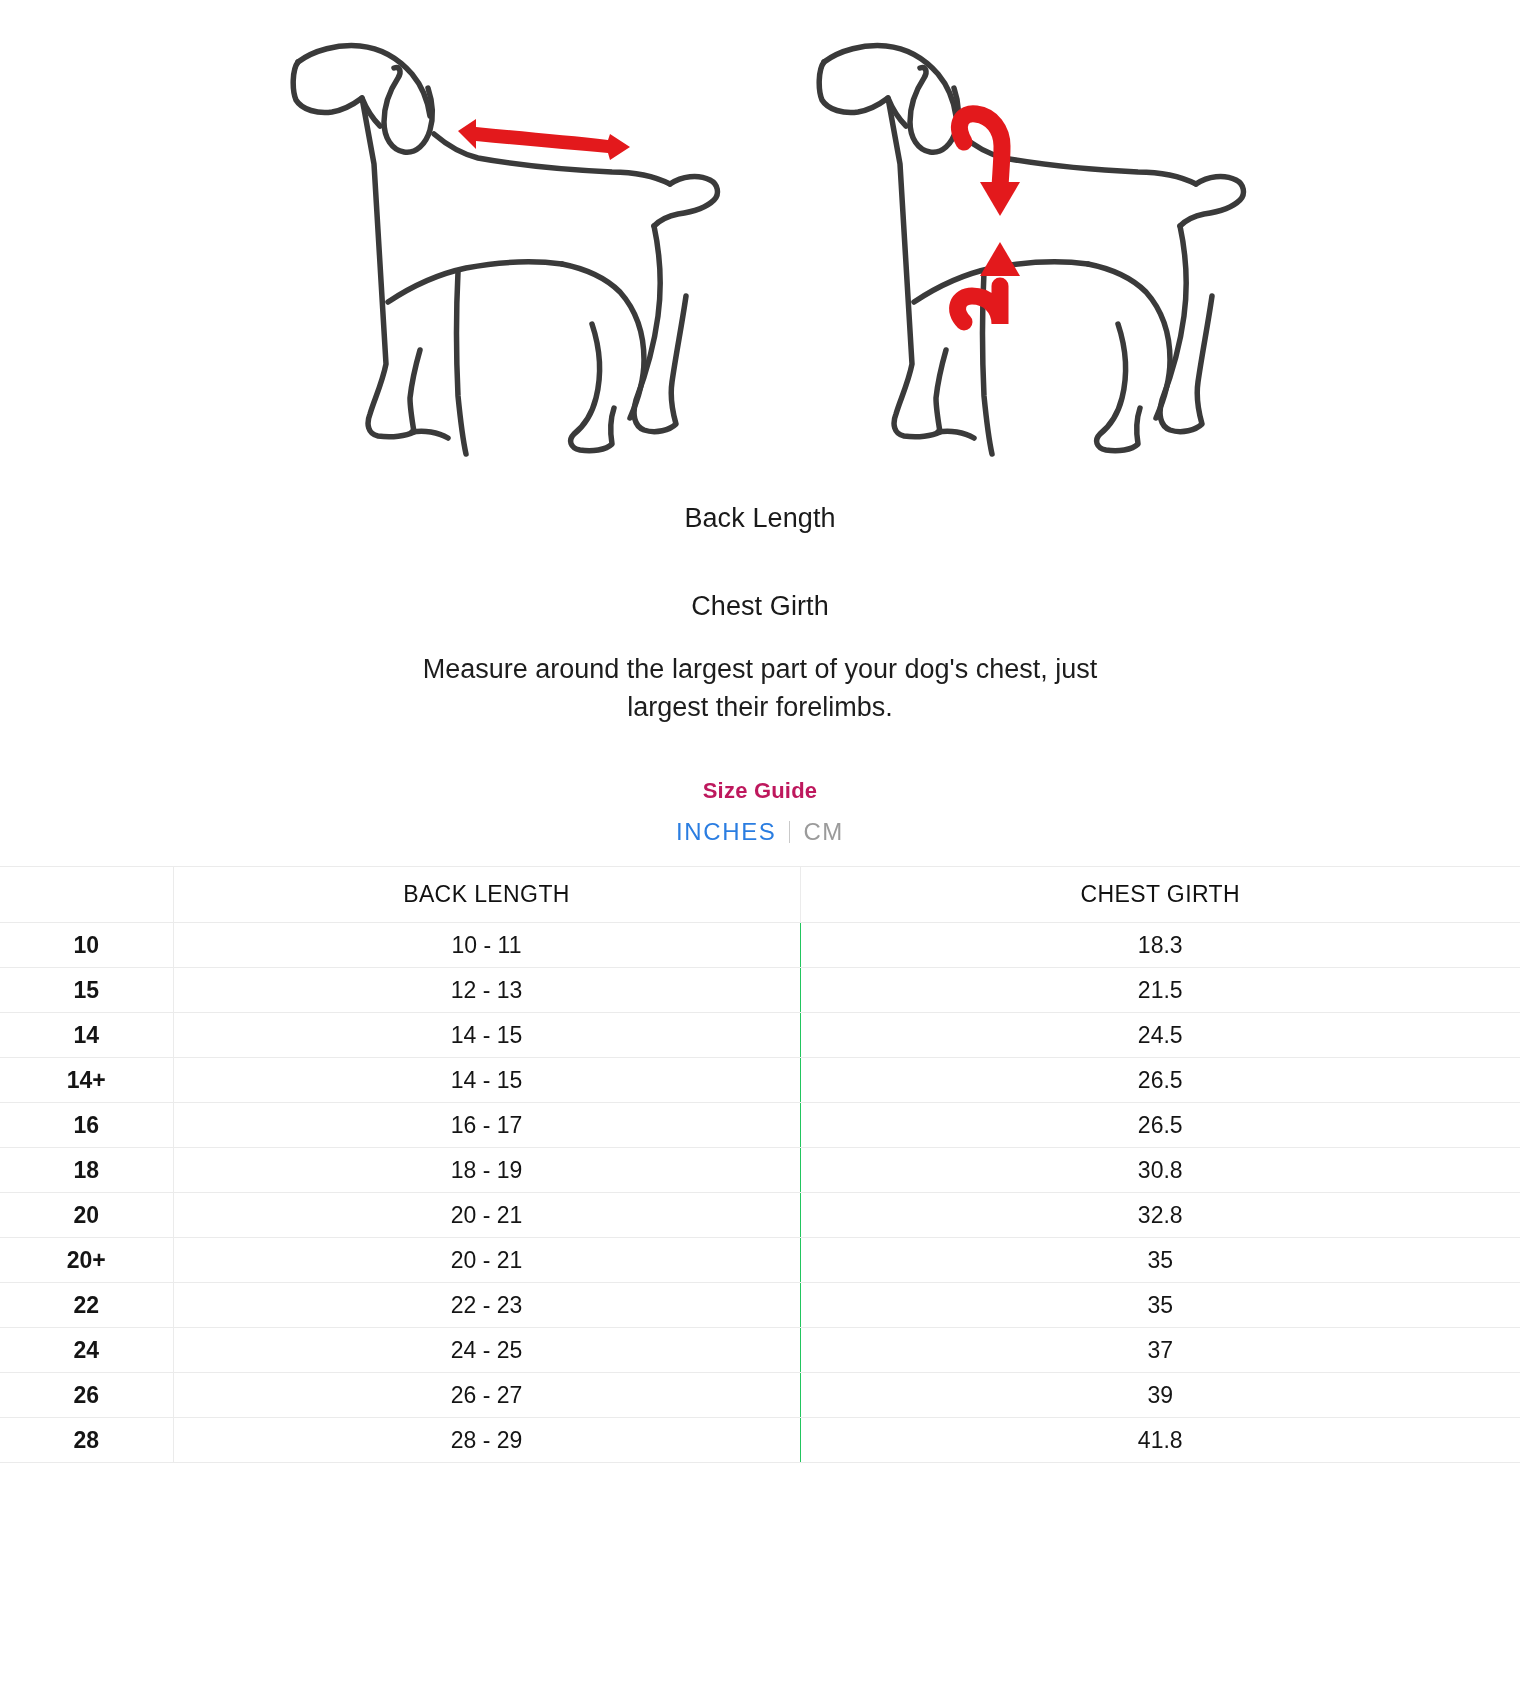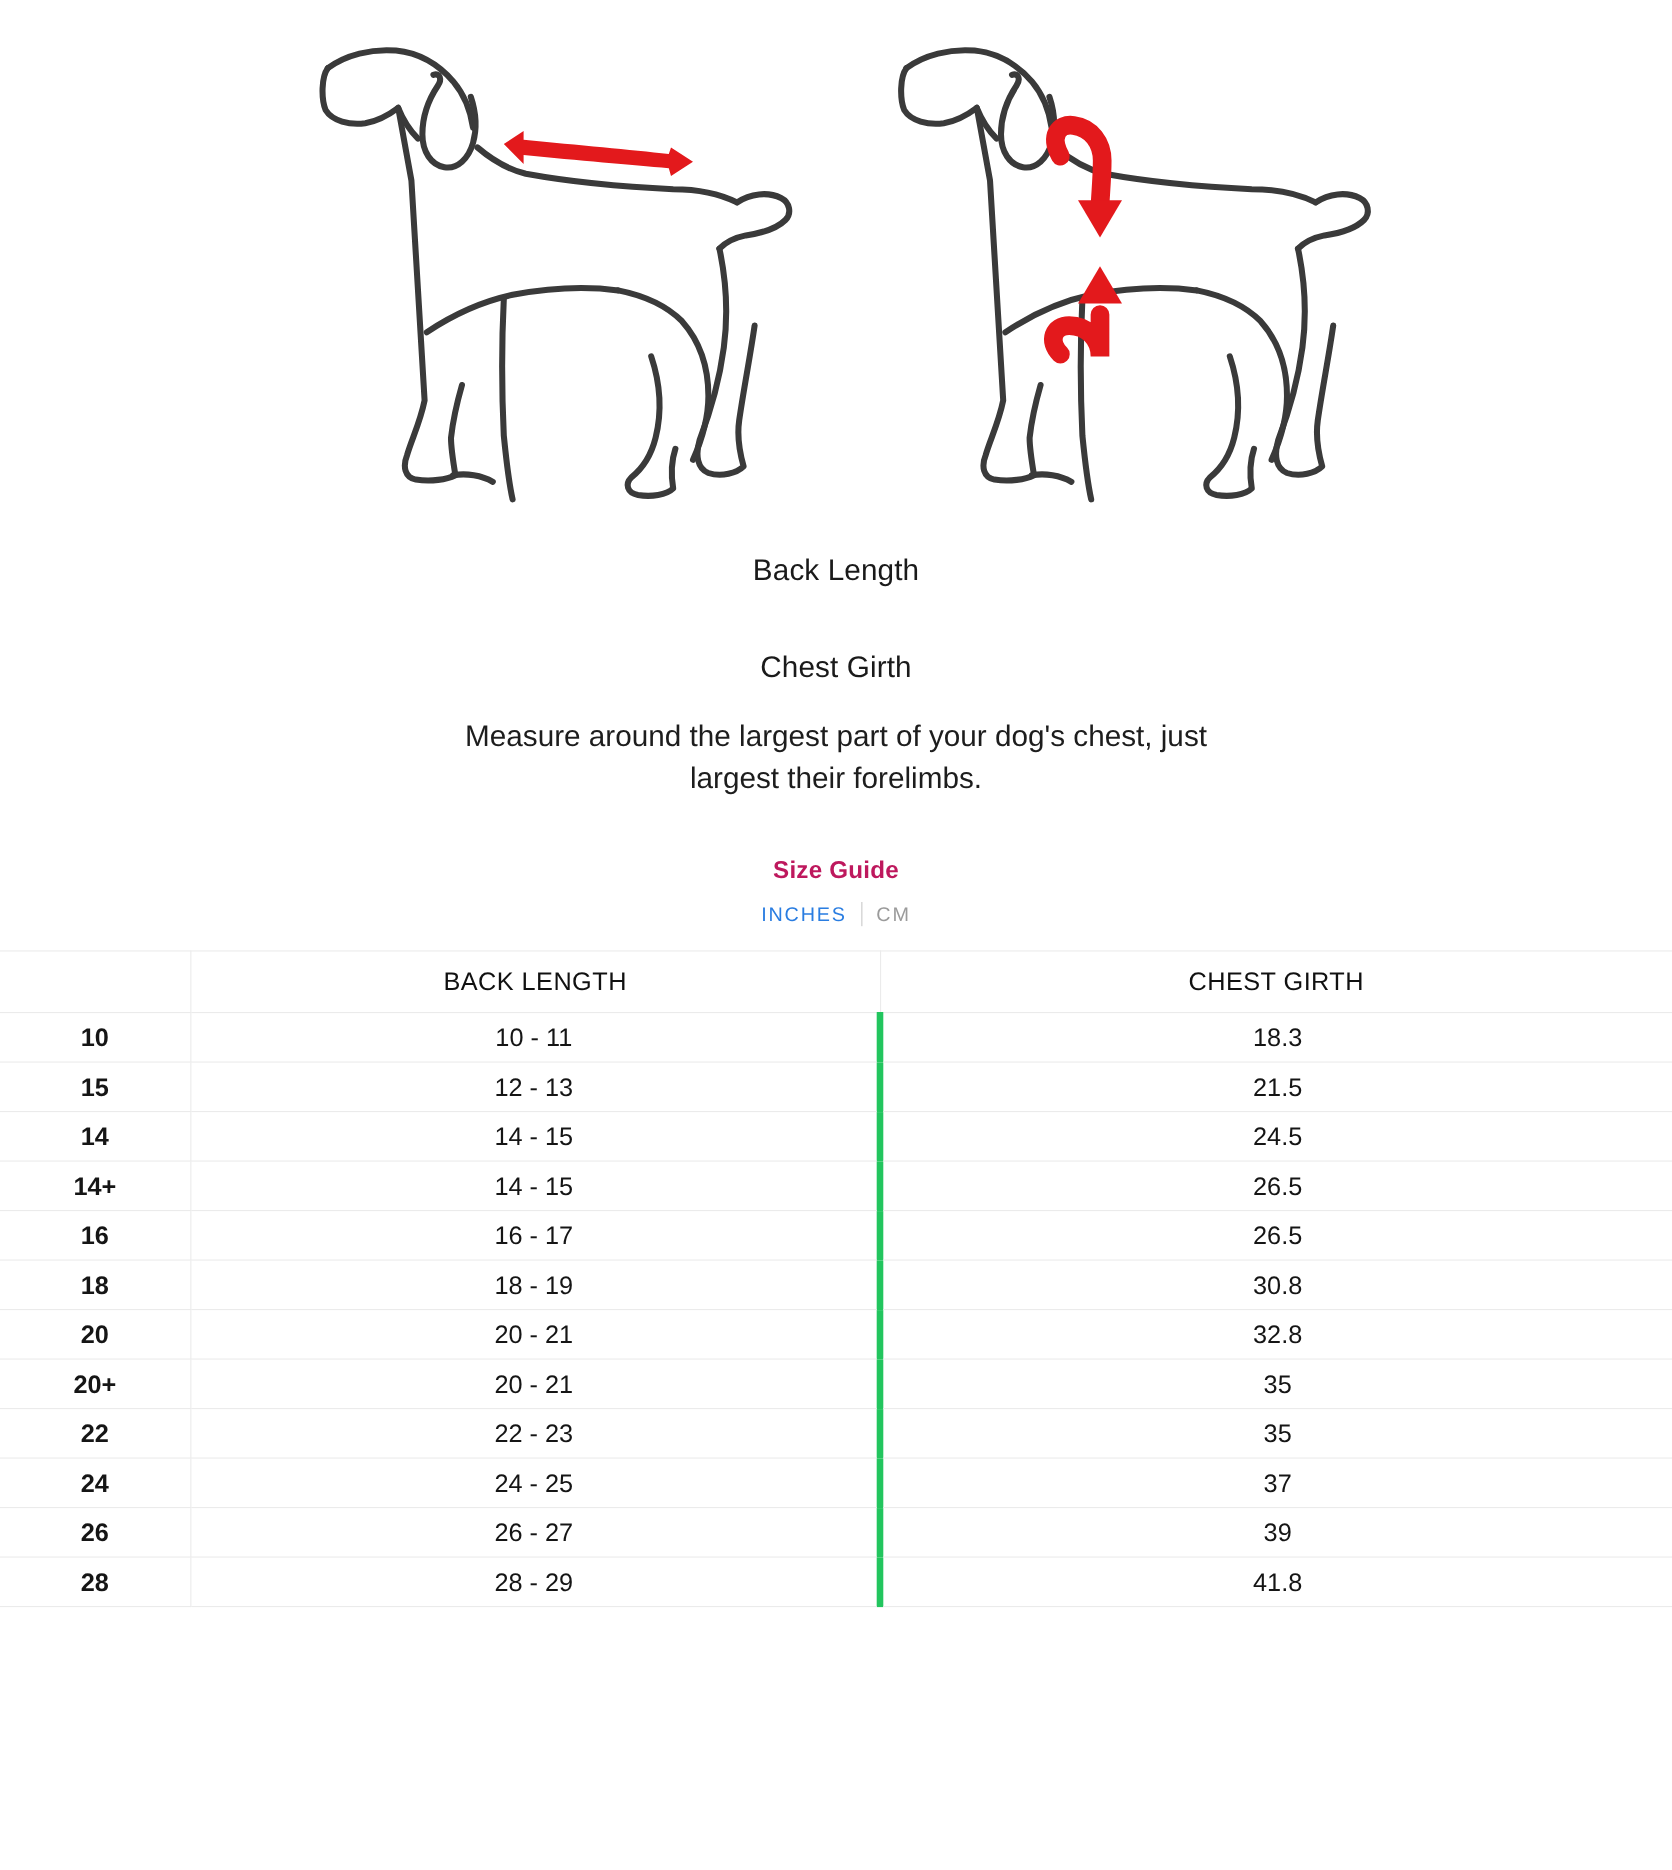--- a/index.html
+++ b/index.html
@@ -63,21 +63,21 @@
     font-weight: 700;
     color: #be185d;
     letter-spacing: 0.2px;
   }
   .unit-toggle {
     margin-top: 16px;
     display: flex;
     justify-content: center;
     align-items: center;
     gap: 0;
-    font-size: 18px;
+    font-size: 24px;
     letter-spacing: 1.6px;
   }
   .unit-toggle .unit {
     padding: 0 13px;
     cursor: pointer;
     line-height: 1;
   }
   .unit-toggle .unit.active { color: #2a7de1; }
   .unit-toggle .unit.inactive { color: #9b9b9b; }
   .unit-toggle .divider {
@@ -118,21 +118,21 @@
   }
   table.size-table thead th.col-size { border-right: 1px solid #ebebeb; }
   table.size-table thead th.col-back { border-right: 1px solid #ebebeb; }
 
   table.size-table tbody td { height: 45px; font-size: 23px; color: #151515; }
   table.size-table tbody td.cell-size {
     font-weight: 700;
     border-right: 1px solid #ebebeb;
     font-size: 23px;
   }
-  table.size-table tbody td.cell-back { border-right: 6px solid #22c55e; }
+  table.size-table tbody td.cell-back { border-right: 1px solid #22c55e; }
 </style>
 </head>
 <body>
 
 <div class="page">
 
   <div class="illustrations">
 
     <div class="dog-fig">
       <svg viewBox="0 0 470 440" xmlns="http://www.w3.org/2000/svg">

